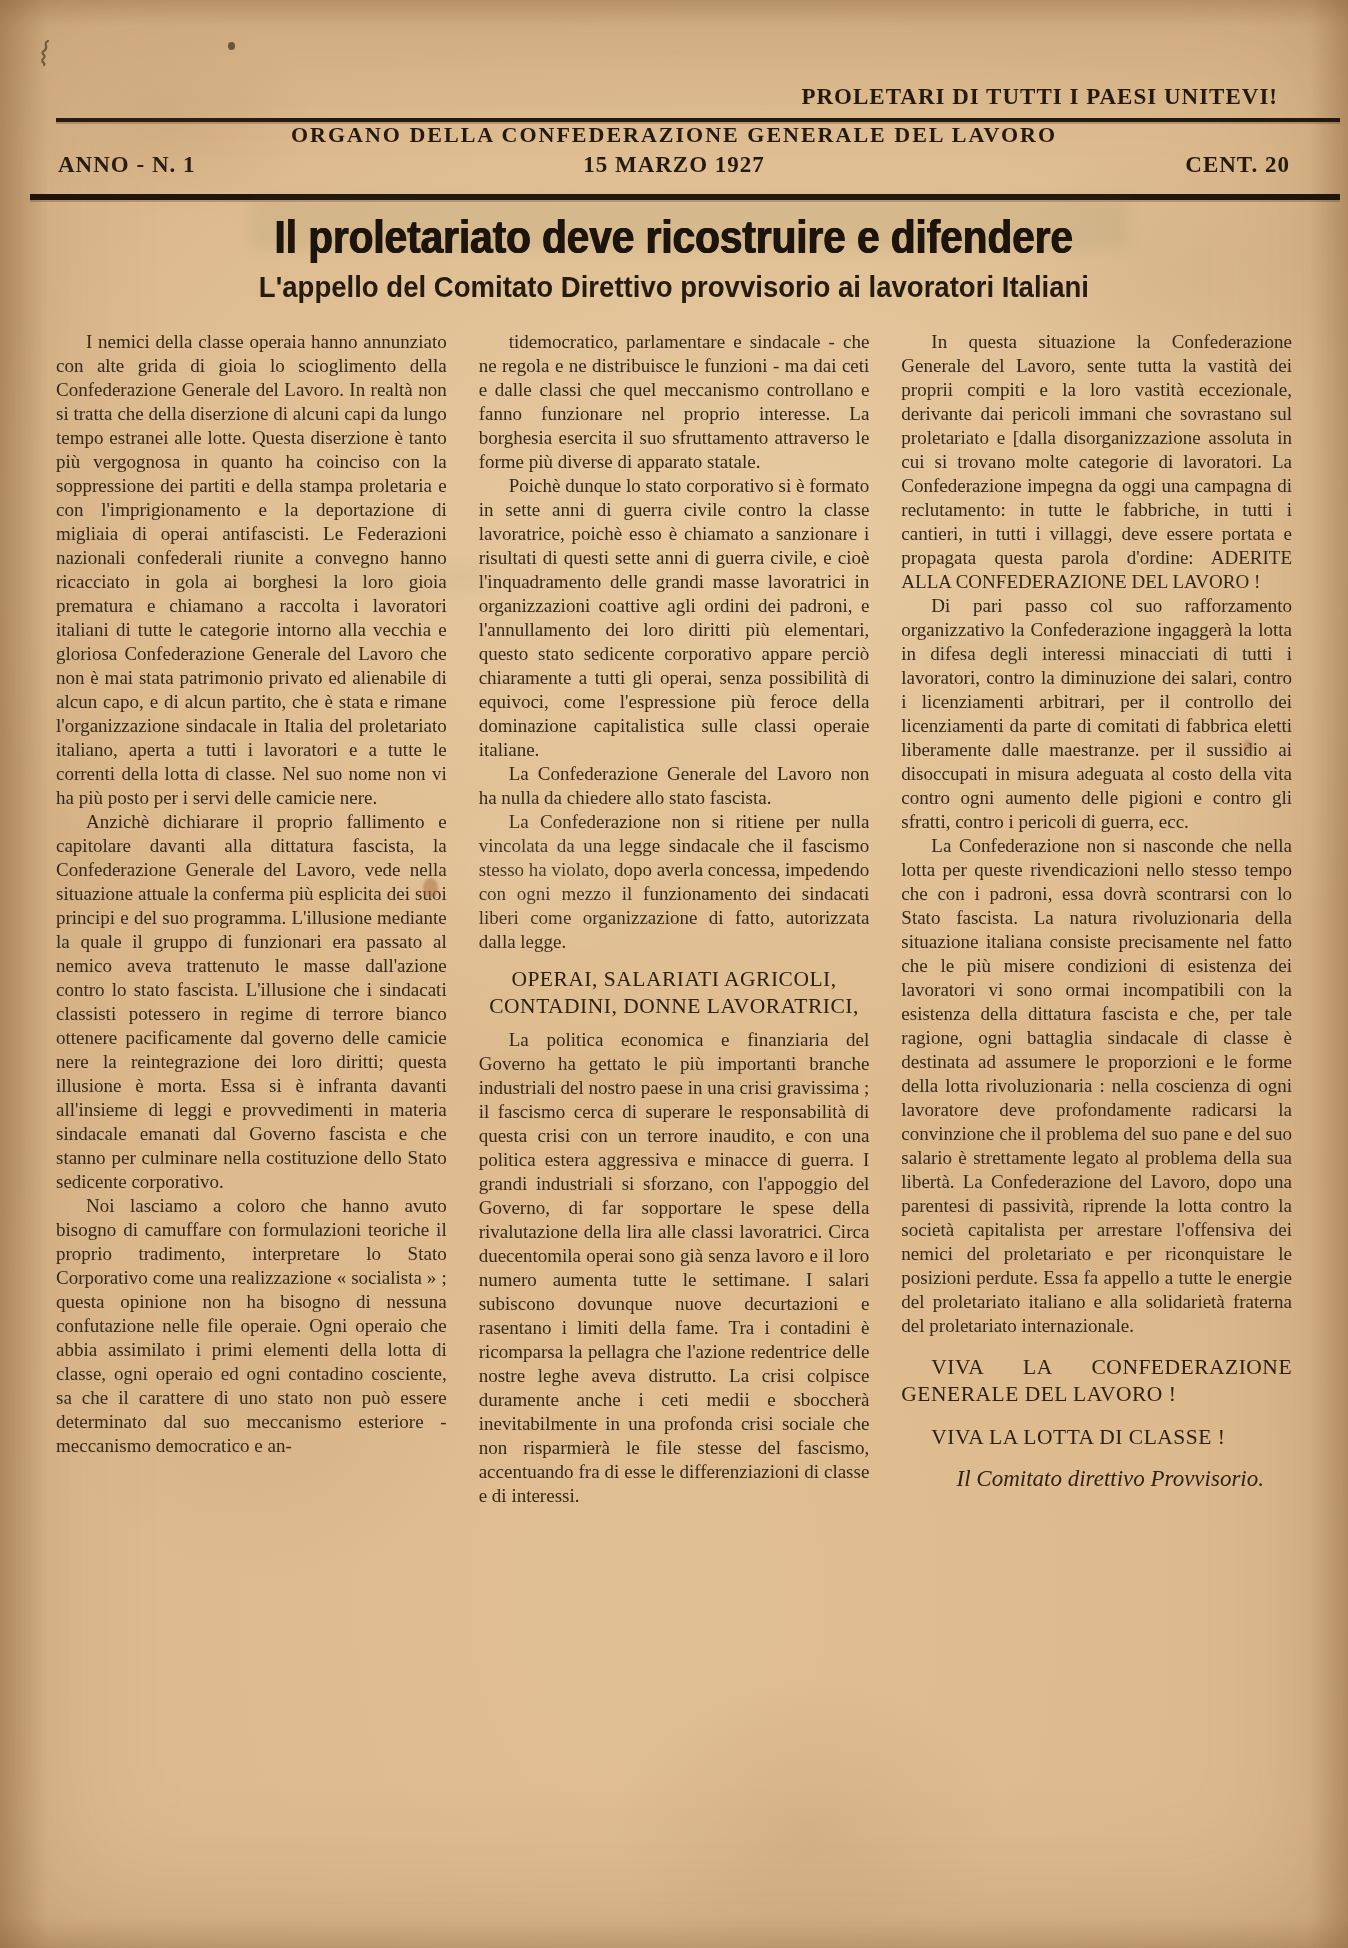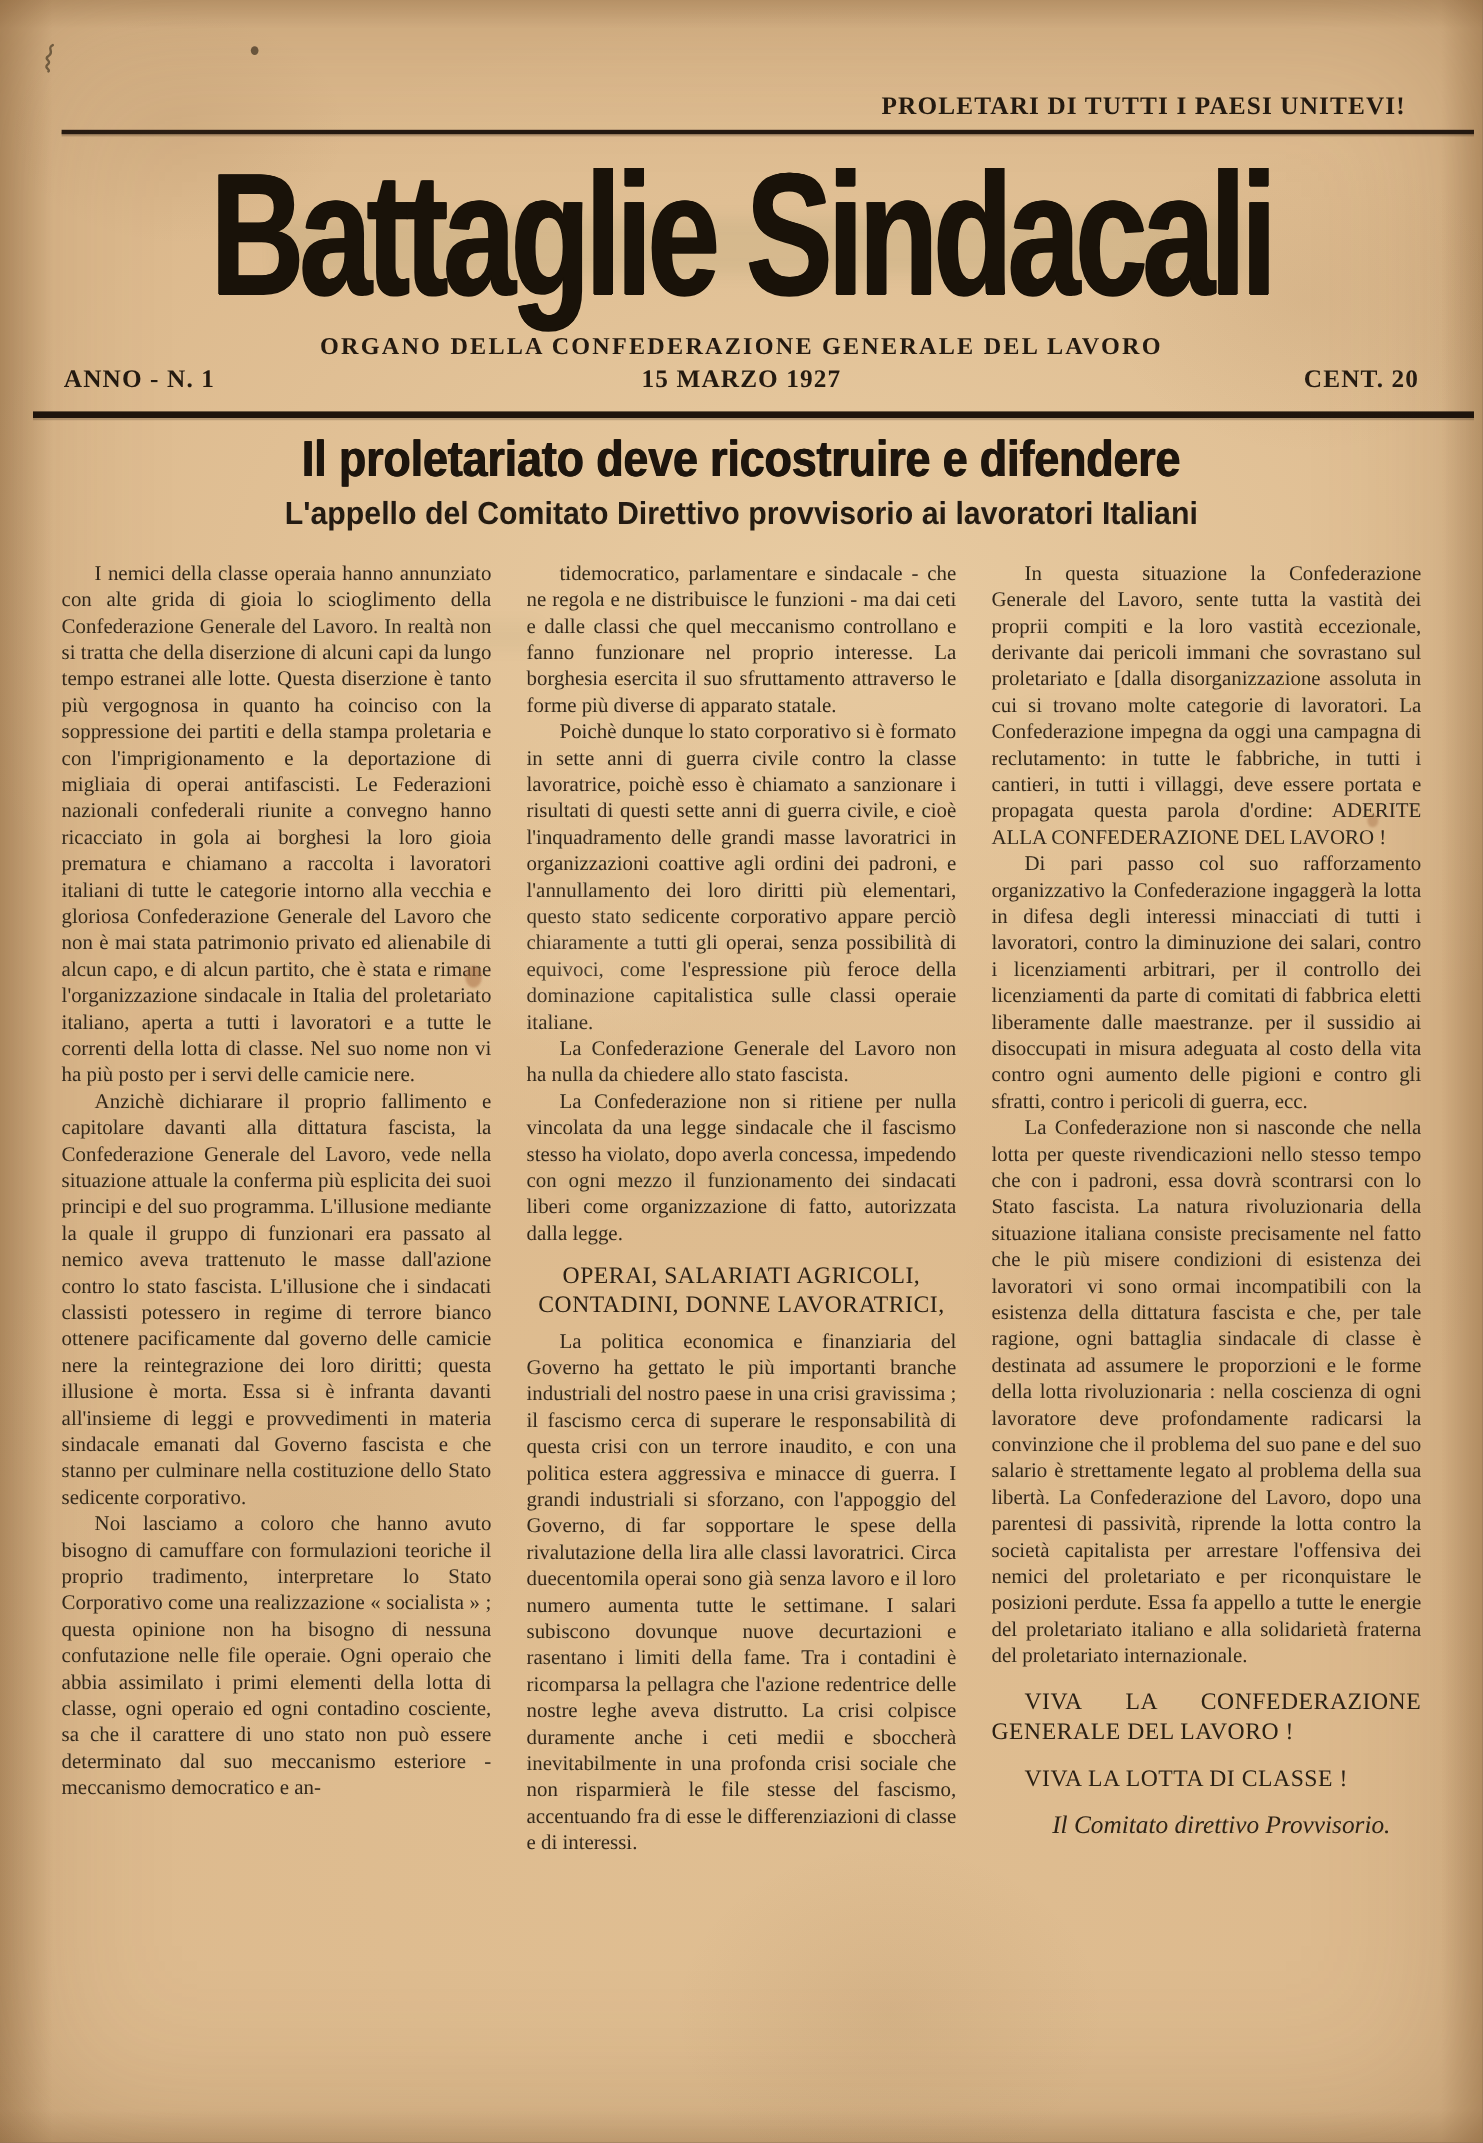--- a/index.html
+++ b/index.html
@@ -90,23 +90,20 @@
   <svg class="squiggle" width="26" height="30" viewBox="0 0 26 30">
     <path d="M14 3 C 8 6, 16 9, 10 13 C 5 16, 14 17, 9 21 C 6 24, 12 25, 10 27" fill="none" stroke="#53432c" stroke-width="2.2" stroke-linecap="round"></path>
   </svg>
   <div class="dot"></div>
   <div class="stain"></div>
   <div class="stain2"></div>
 
   <div class="slogan">PROLETARI DI TUTTI I PAESI UNITEVI!</div>
   <div class="rule-top"></div>
 
-  <div class="masthead-row">
-    <div class="masthead">Battaglie Sindacali</div>
-  </div>
 
   <div class="organ">ORGANO DELLA CONFEDERAZIONE GENERALE DEL LAVORO</div>
 
   <div class="issue-row">
     <span class="issue-left">ANNO - N. 1</span>
     <span class="issue-center">15 MARZO 1927</span>
     <span class="issue-right">CENT. 20</span>
   </div>
 
   <div class="rule-thick"></div>

